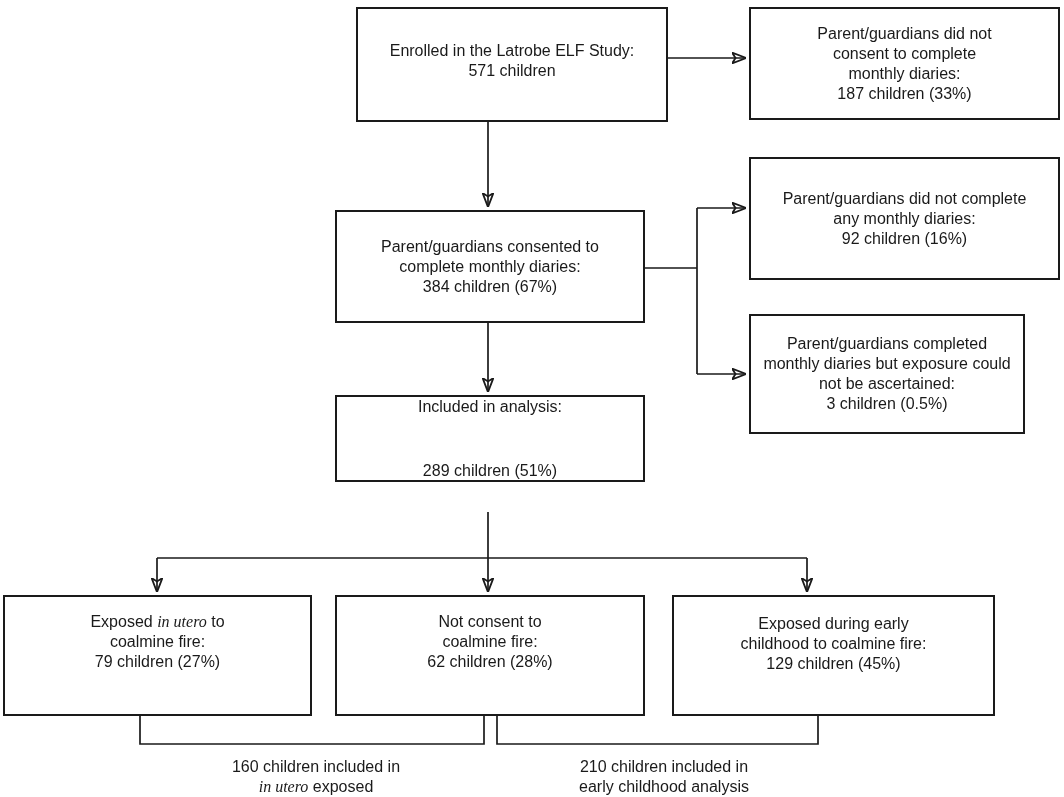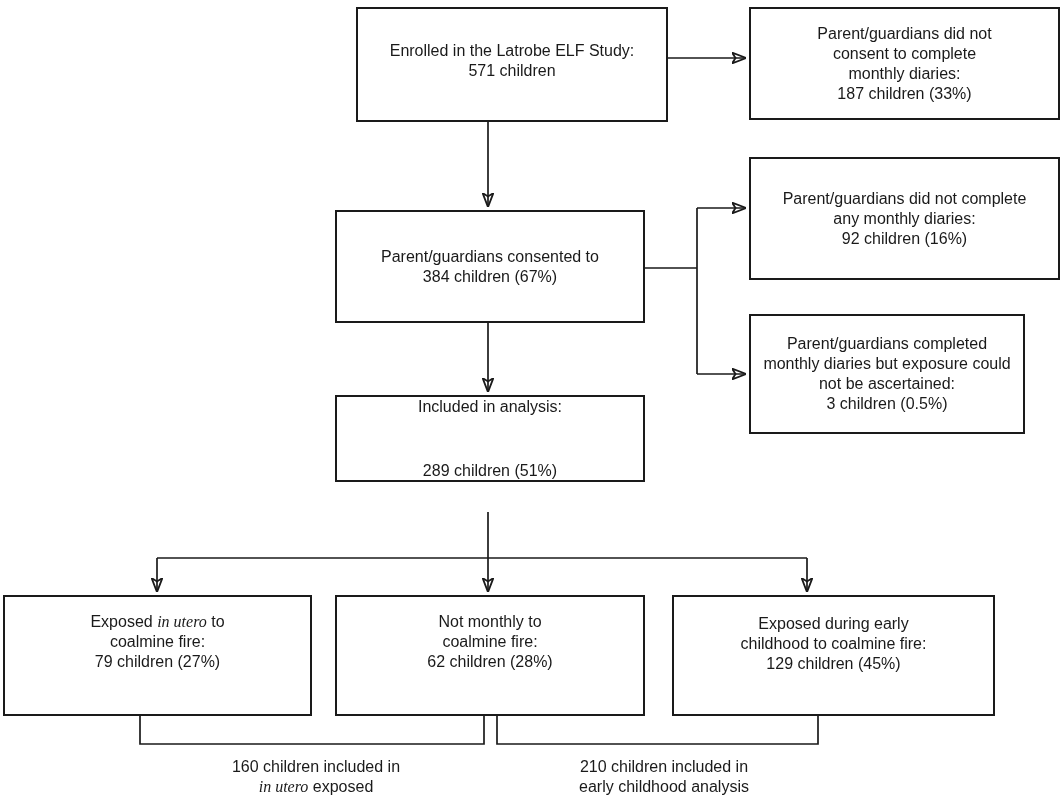--- a/index.html
+++ b/index.html
@@ -99,20 +99,21 @@
 
   <div class="box b-no-consent">
     <div>Parent/guardians did not</div>
     <div>consent to complete</div>
     <div>monthly diaries:</div>
     <div>187 children (33%)</div>
   </div>
 
   <div class="box b-consented">
     <div>Parent/guardians consented to</div>
+    <div>complete monthly diaries:</div>
     <div>384 children (67%)</div>
   </div>
 
   <div class="box b-no-diaries">
     <div>Parent/guardians did not complete</div>
     <div>any monthly diaries:</div>
     <div>92 children (16%)</div>
   </div>
 
   <div class="box b-unascertained">
@@ -127,21 +128,21 @@
     <div>289 children (51%)</div>
   </div>
 
   <div class="box b-in-utero">
     <div><span>Exposed </span><span class="it">in utero</span><span> to</span></div>
     <div>coalmine fire:</div>
     <div>79 children (27%)</div>
   </div>
 
   <div class="box b-not-exposed">
-    <div>Not monthly to</div>
+    <div>Not consent to</div>
     <div>coalmine fire:</div>
     <div>62 children (28%)</div>
   </div>
 
   <div class="box b-childhood">
     <div>Exposed during early</div>
     <div>childhood to coalmine fire:</div>
     <div>129 children (45%)</div>
   </div>
 

